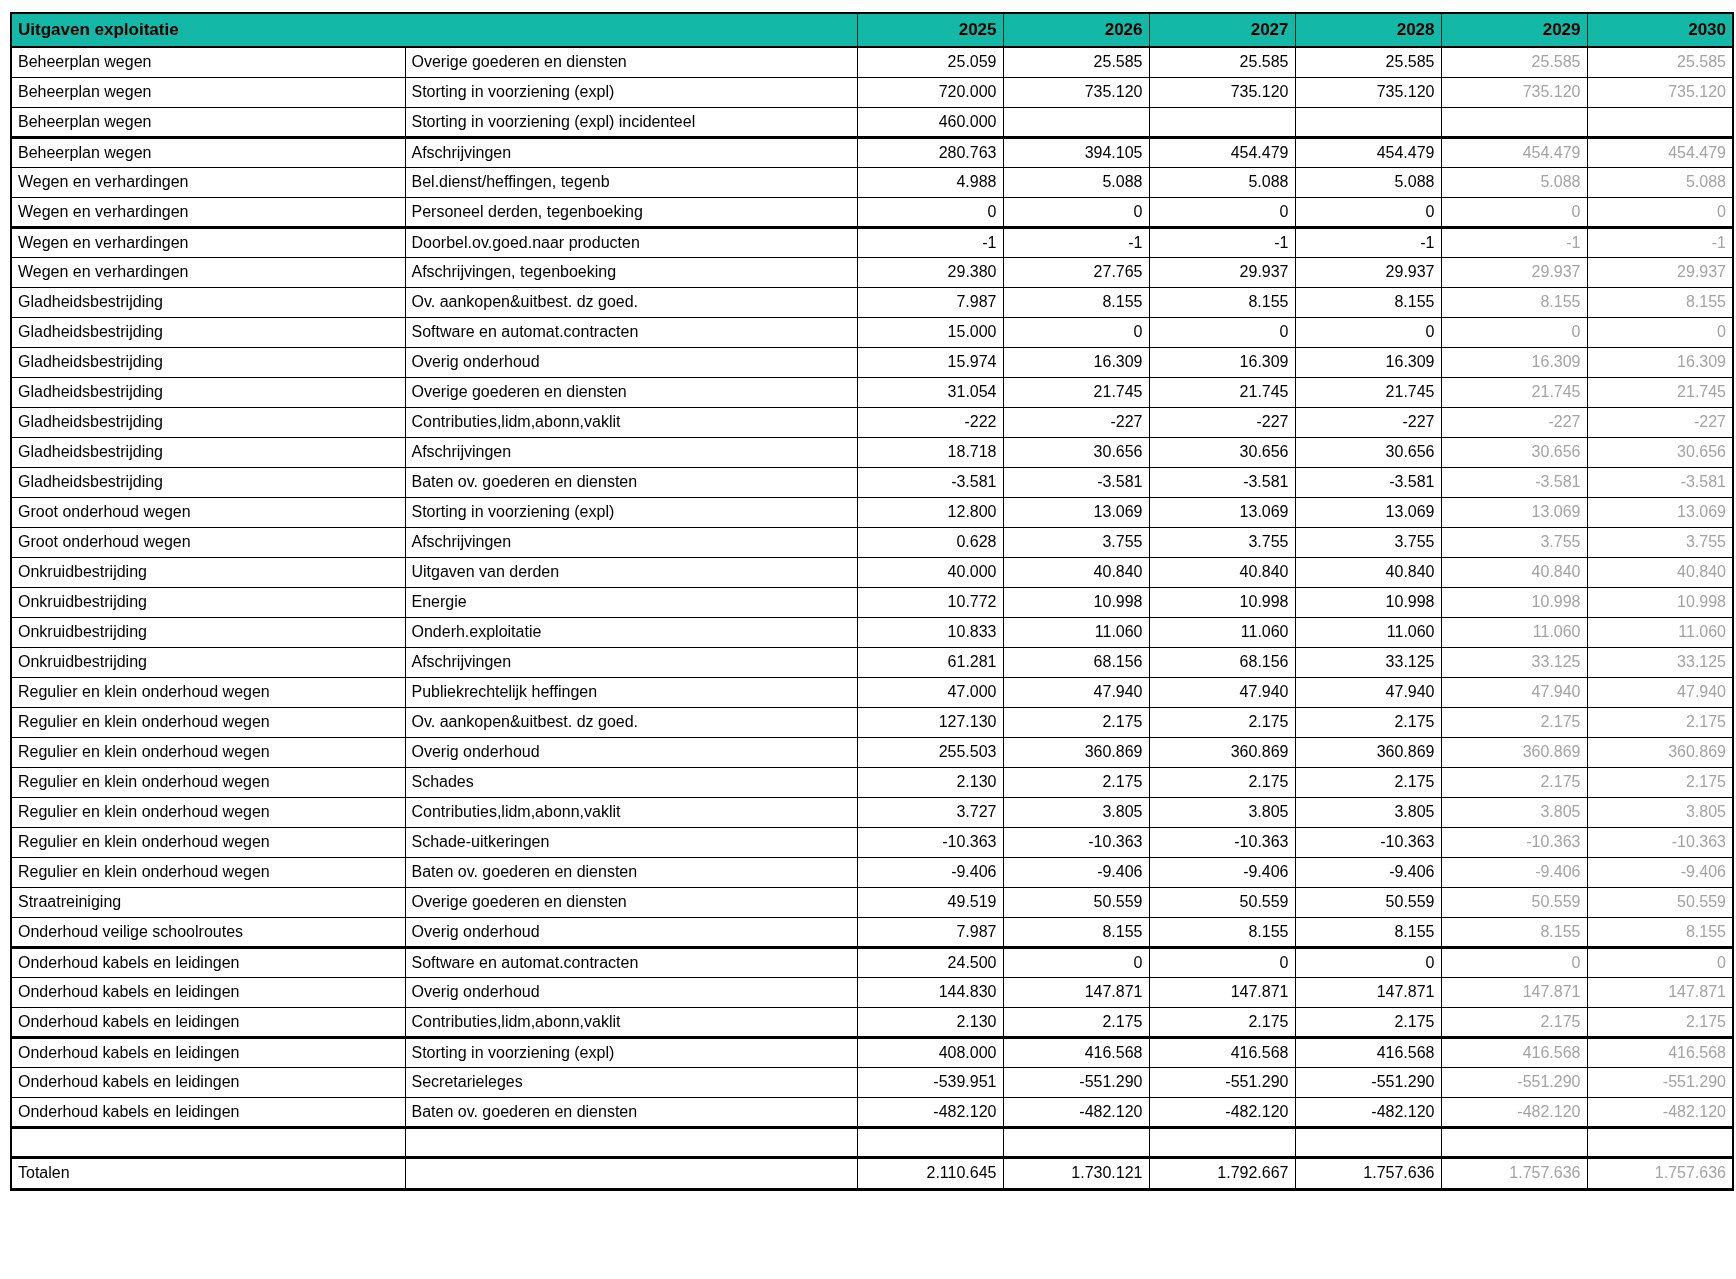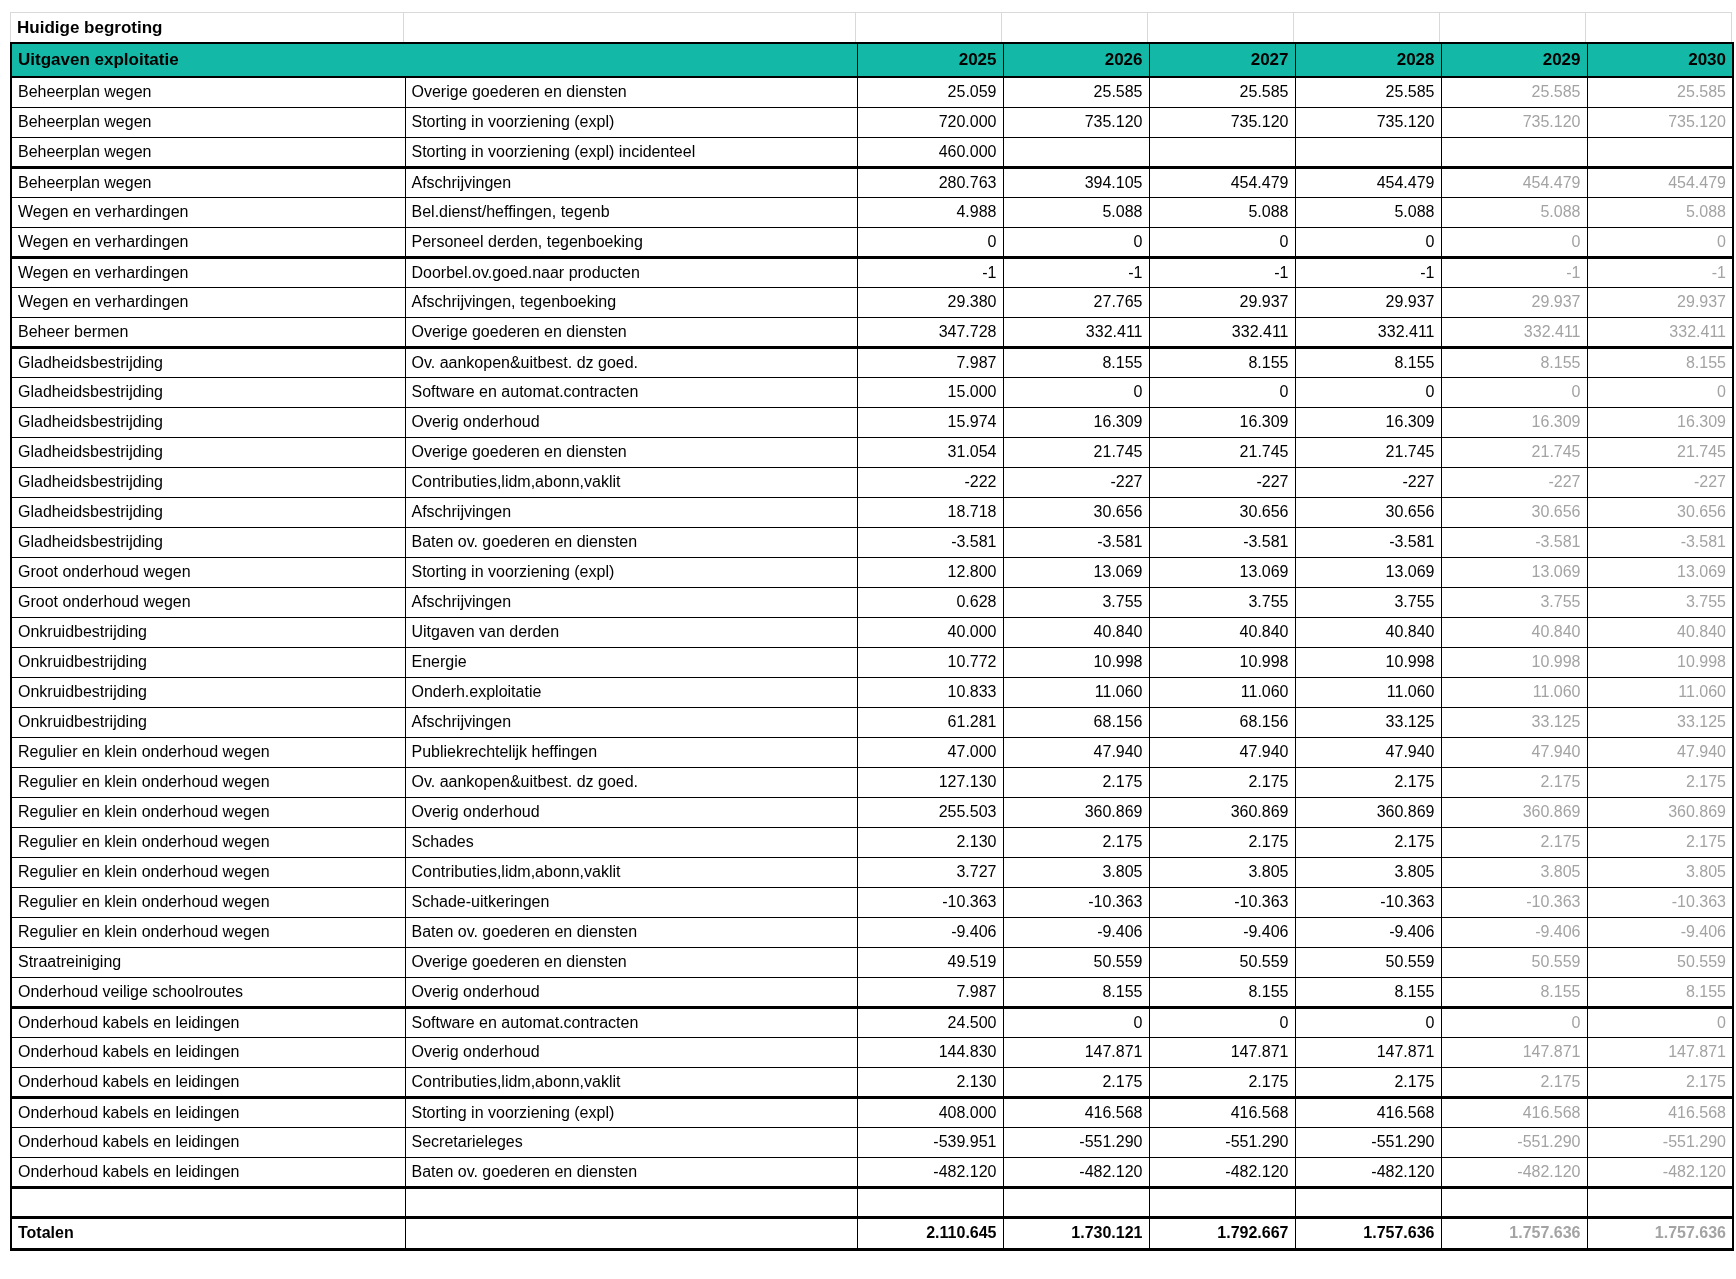--- a/index.html
+++ b/index.html
@@ -16,37 +16,27 @@
   td,th { box-sizing:border-box; font-size:16px; font-weight:normal; height:30px; padding:0 6px;
           border:1px solid #000; overflow:hidden; white-space:nowrap; text-align:left; }
 
   tr.headrow th { background:#14b8a6; font-weight:bold; font-size:17px; height:34px;
                   border-top:2px solid #000; border-bottom:2px solid #000; }
   tr.headrow th.num { text-align:right;padding-left:8px; }
 
   .num { text-align:right; }
   .muted { color:#a3a3a3; }
   tr.thick td { border-bottom:3px solid #000; }
-  tr.totalsrow td { font-weight:bold; height:32px; border-top:2px solid #000; border-bottom:3px solid #000; }
+  tr.totalsrow td { font-weight:normal; height:32px; border-top:2px solid #000; border-bottom:3px solid #000; }
 </style>
 </head>
 <body>
 
 <div class="sheet">
 
-  <div class="titlerow">
-    <div class="tcell">Huidige begroting</div>
-    <div class="tcell"></div>
-    <div class="tcell"></div>
-    <div class="tcell"></div>
-    <div class="tcell"></div>
-    <div class="tcell"></div>
-    <div class="tcell"></div>
-    <div class="tcell"></div>
-  </div>
 
   <table>
     <colgroup>
       <col style="width:394px">
         <col style="width:452px">
       <col style="width:146px">
         <col style="width:146px">
         <col style="width:146px">
       <col style="width:146px">
         <col style="width:146px">
@@ -139,30 +129,20 @@
         <tr>
           <td class="">Wegen en verhardingen</td>
           <td class="">Afschrijvingen, tegenboeking</td>
           <td class="num">29.380</td>
           <td class="num">27.765</td>
           <td class="num">29.937</td>
           <td class="num">29.937</td>
           <td class="num muted">29.937</td>
           <td class="num muted">29.937</td>
         </tr>
-        <tr class="thick">
-          <td class="">Beheer bermen</td>
-          <td class="">Overige goederen en diensten</td>
-          <td class="num">347.728</td>
-          <td class="num">332.411</td>
-          <td class="num">332.411</td>
-          <td class="num">332.411</td>
-          <td class="num muted">332.411</td>
-          <td class="num muted">332.411</td>
-        </tr>
         <tr>
           <td class="">Gladheidsbestrijding</td>
           <td class="">Ov. aankopen&amp;uitbest. dz goed.</td>
           <td class="num">7.987</td>
           <td class="num">8.155</td>
           <td class="num">8.155</td>
           <td class="num">8.155</td>
           <td class="num muted">8.155</td>
           <td class="num muted">8.155</td>
         </tr>

